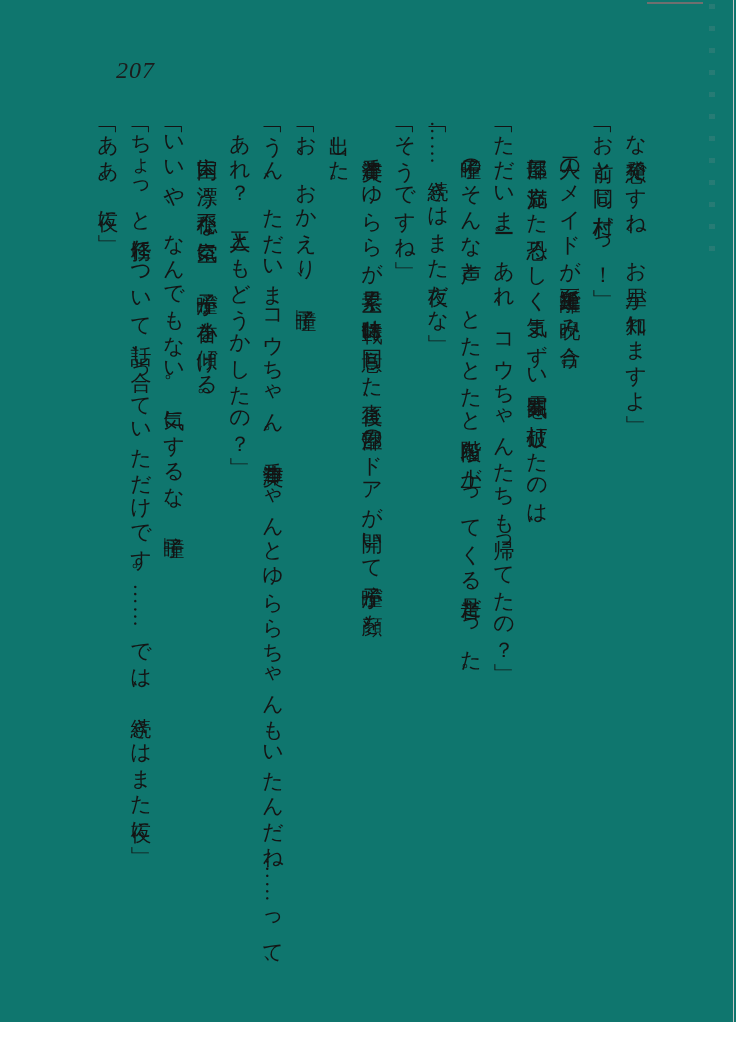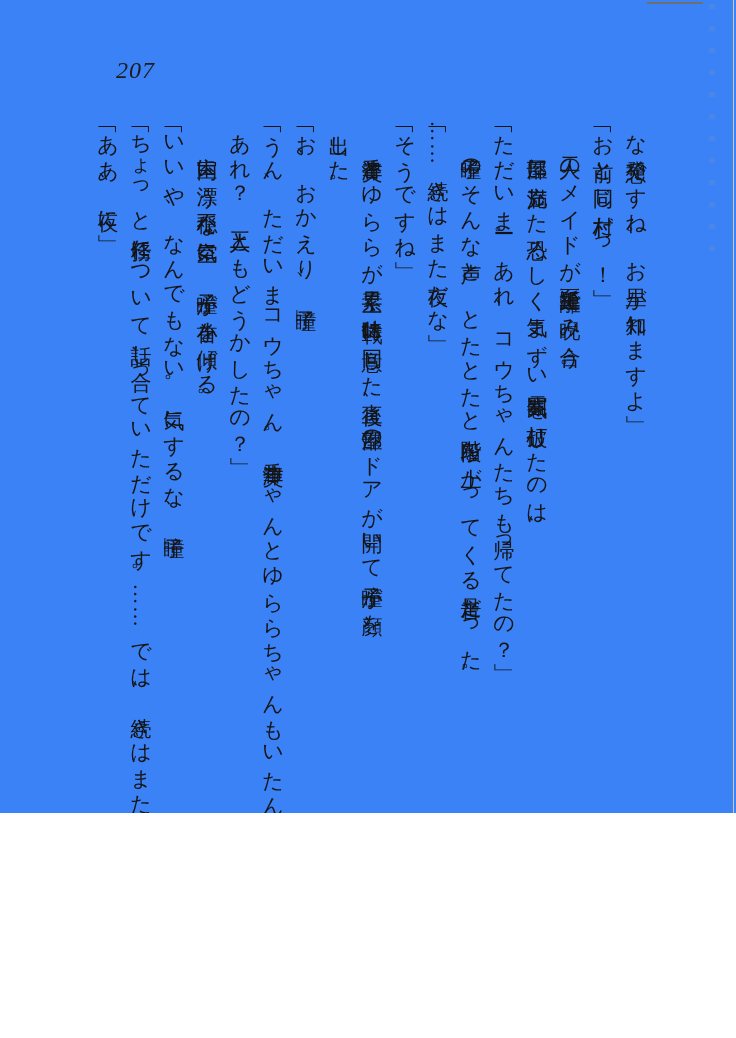--- a/index.html
+++ b/index.html
@@ -3,22 +3,22 @@
 <meta charset="utf-8">
 <style>
   html, body {
     margin: 0;
     padding: 0;
     background: #ffffff;
   }
   .page {
     position: relative;
     width: 736px;
-    height: 813px;
-    background: #3b82f6;
+    height: 1022px;
+    background: #0f766e;
     overflow: hidden;
     font-family: "Liberation Serif", serif;
   }
   .page-number {
     position: absolute;
     top: 57px;
     left: 116px;
     font-size: 24px;
     font-style: italic;
     letter-spacing: 1px;

